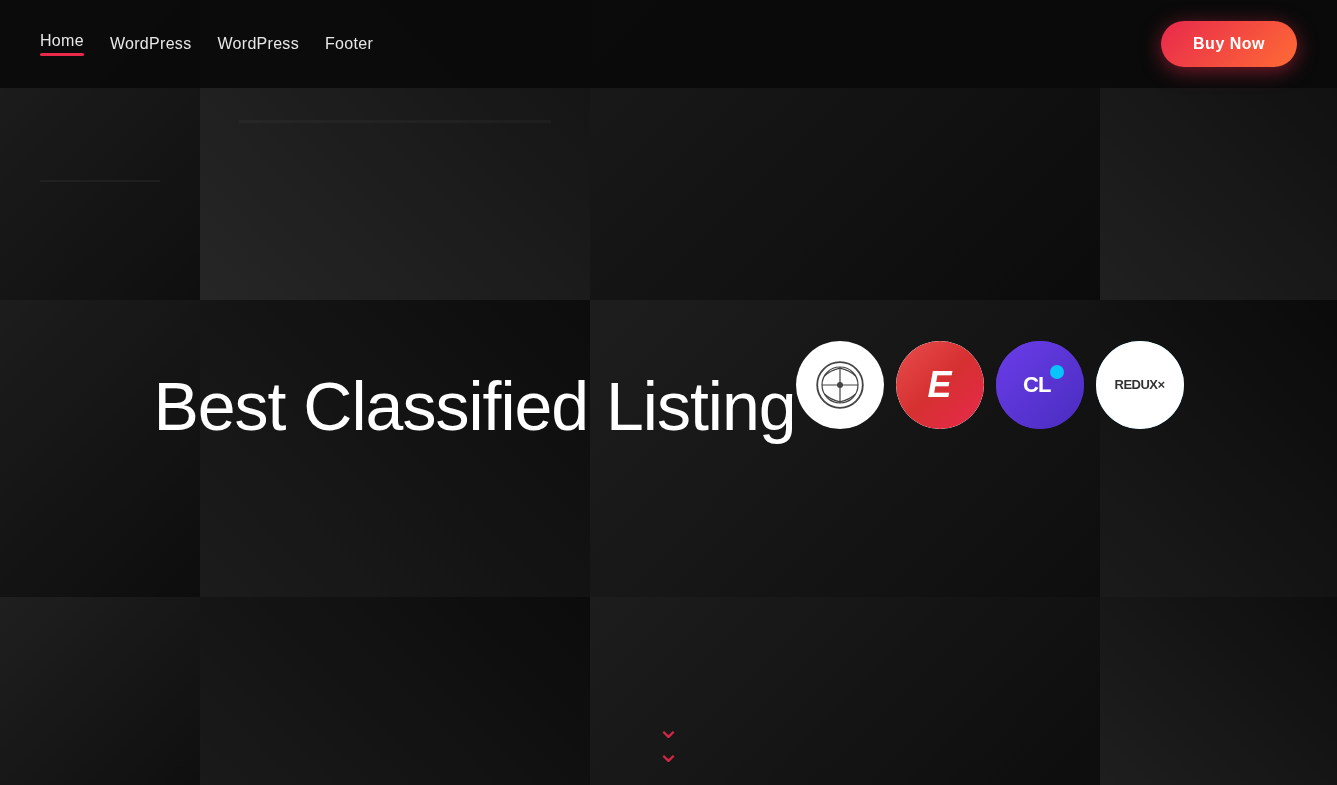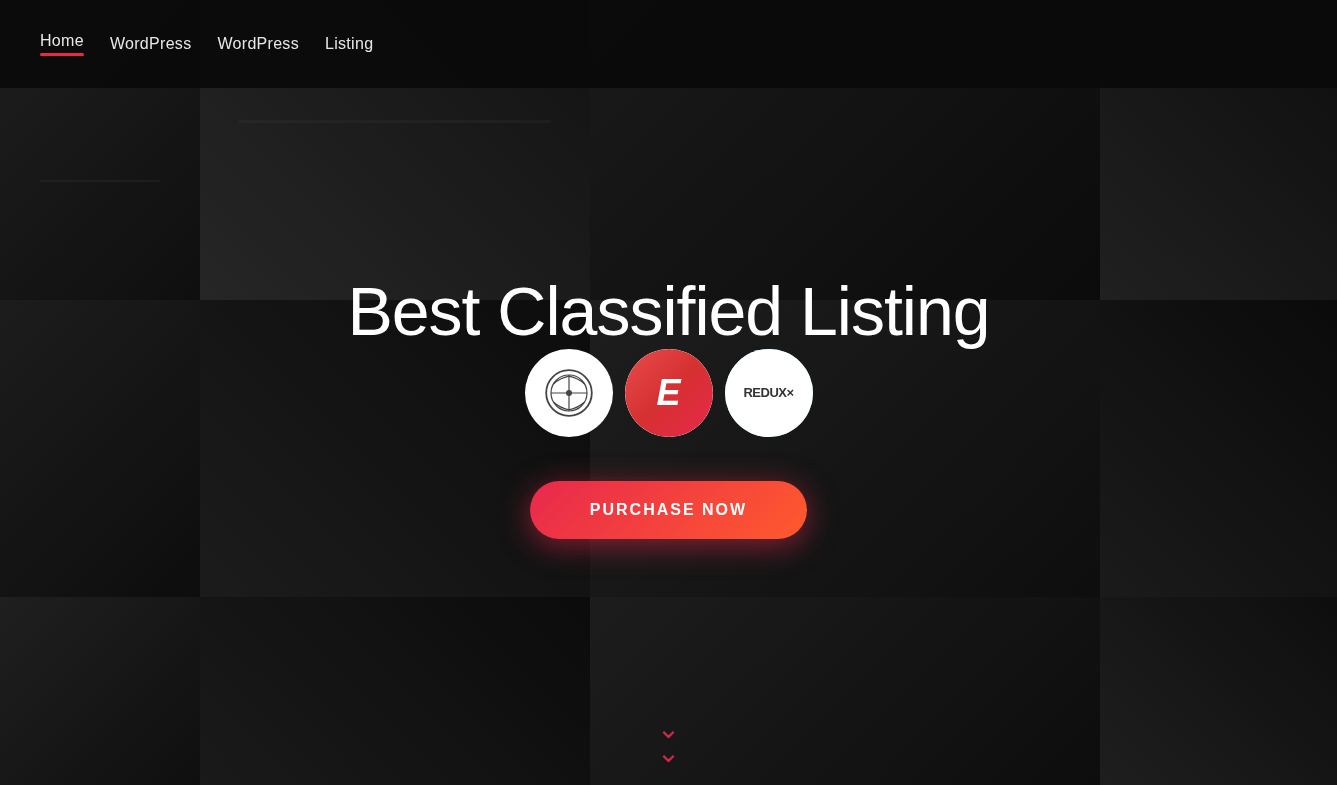--- a/index.html
+++ b/index.html
@@ -154,21 +154,21 @@
 
     
     .hero-content {
       position: absolute;
       top: 88px;
       left: 0;
       right: 0;
       bottom: 0;
       z-index: 10;
       display: flex;
-      flex-direction: column;
+      flex-direction: row;
       align-items: center;
       justify-content: center;
       padding-bottom: 60px;
     }
 
     .hero-title-thin {
       font-size: 68px;
       font-weight: 300;
       color: #fff;
       letter-spacing: -1px;
@@ -349,24 +349,25 @@
     <li class="active">
       <a href="#">Home</a>
     </li>
     <li>
       <a href="#">WordPress</a>
     </li>
     <li>
       <a href="#">WordPress</a>
     </li>
     <li>
-      <a href="#">Listing</a>
+      <a href="#">Footer</a>
     </li>
   </ul>
 
+  <button class="buy-btn">Buy Now</button>
 </nav>
 
 <div class="hero-content">
   <h1 class="hero-title-thin">Best Classified Listing</h1>
 
   <div class="plugin-icons">
 
     <div class="plugin-icon pi-wp">
       <svg class="wp-icon" viewBox="0 0 80 80" fill="none" xmlns="http://www.w3.org/2000/svg">
         <circle cx="40" cy="40" r="38" stroke="#444" stroke-width="3" fill="none"></circle>
@@ -378,29 +379,36 @@
         <circle cx="40" cy="40" r="5" fill="#444"></circle>
       </svg>
     </div>
 
     <div class="plugin-icon pi-el">
       <div class="el-inner">
         <span>E</span>
       </div>
     </div>
 
+    <div class="plugin-icon pi-cl">
+      <div class="cl-inner">
+        <svg width="50" height="50" viewBox="0 0 50 50">
+          <text x="8" y="32" font-size="22" font-weight="900" fill="white" font-family="Arial">CL</text>
+          <circle cx="42" cy="12" r="7" fill="#00d4ff" opacity="0.9"></circle>
+        </svg>
+      </div>
+    </div>
 
     <div class="plugin-icon pi-redux">
       <div class="redux-inner">
         <span style="color:#333; font-size:13px; font-weight:900; letter-spacing:-0.5px;">REDUX×</span>
       </div>
     </div>
   </div>
 
-  <button class="purchase-btn">PURCHASE NOW</button>
 </div>
 
 <div class="scroll-down">
   <div class="scroll-chevrons">
     <span>⌄</span>
     <span>⌄</span>
   </div>
 </div>
 
 </body></html>

